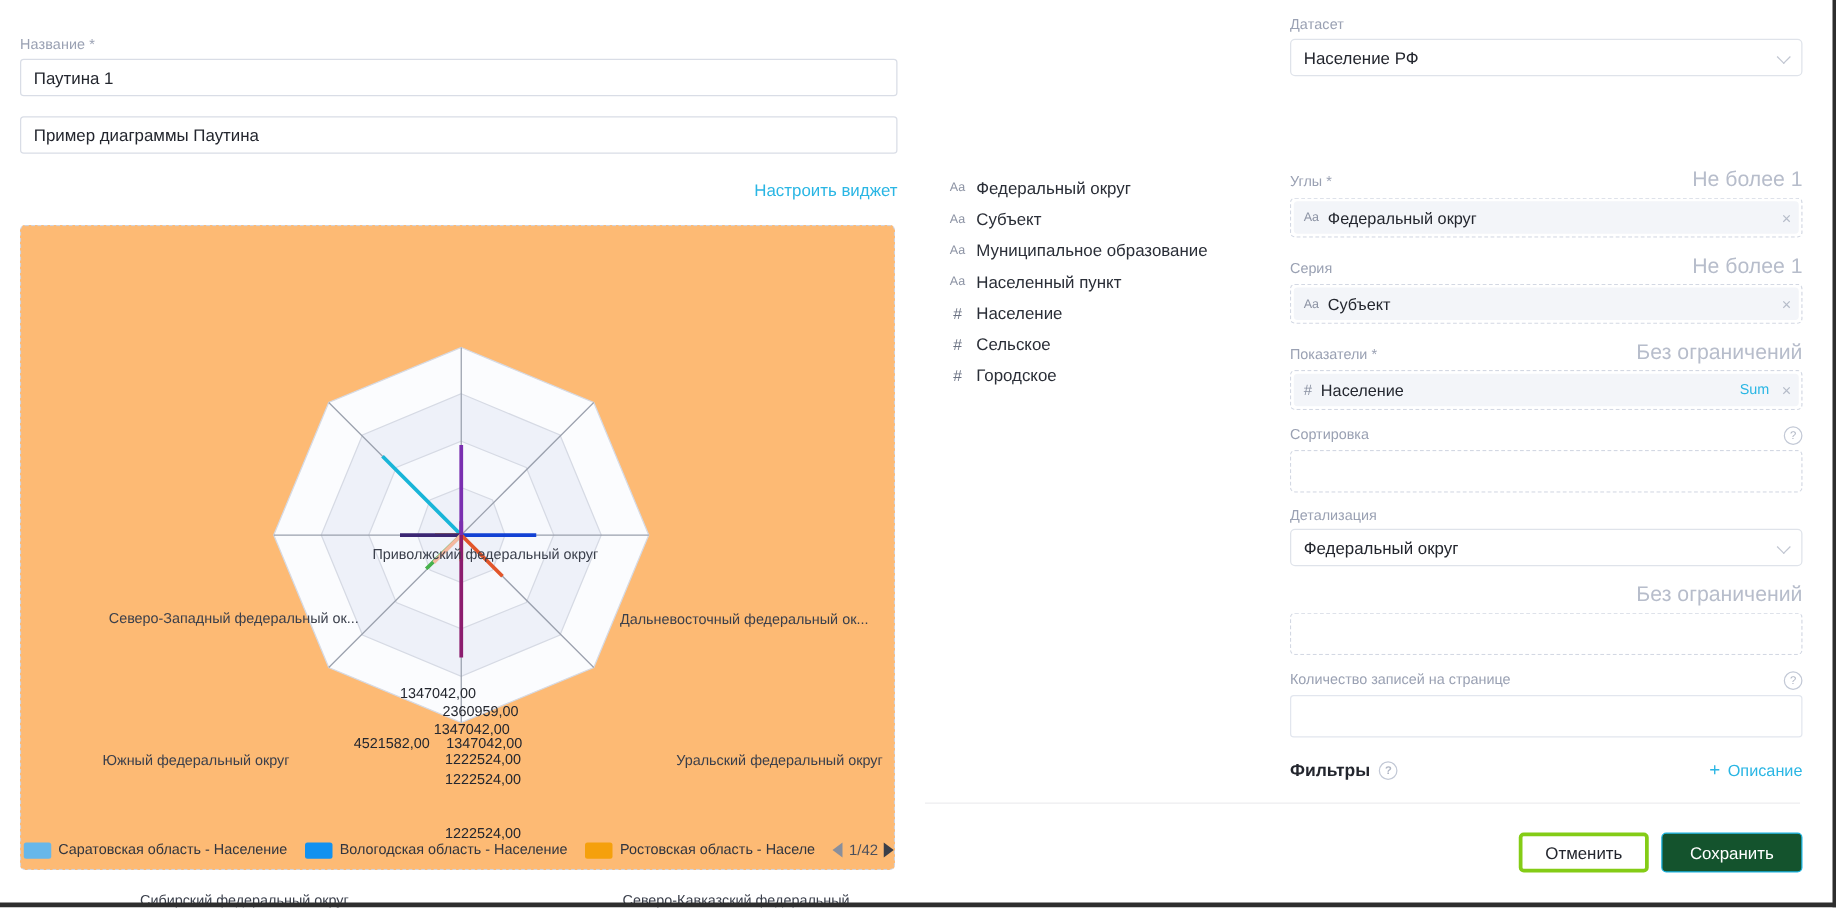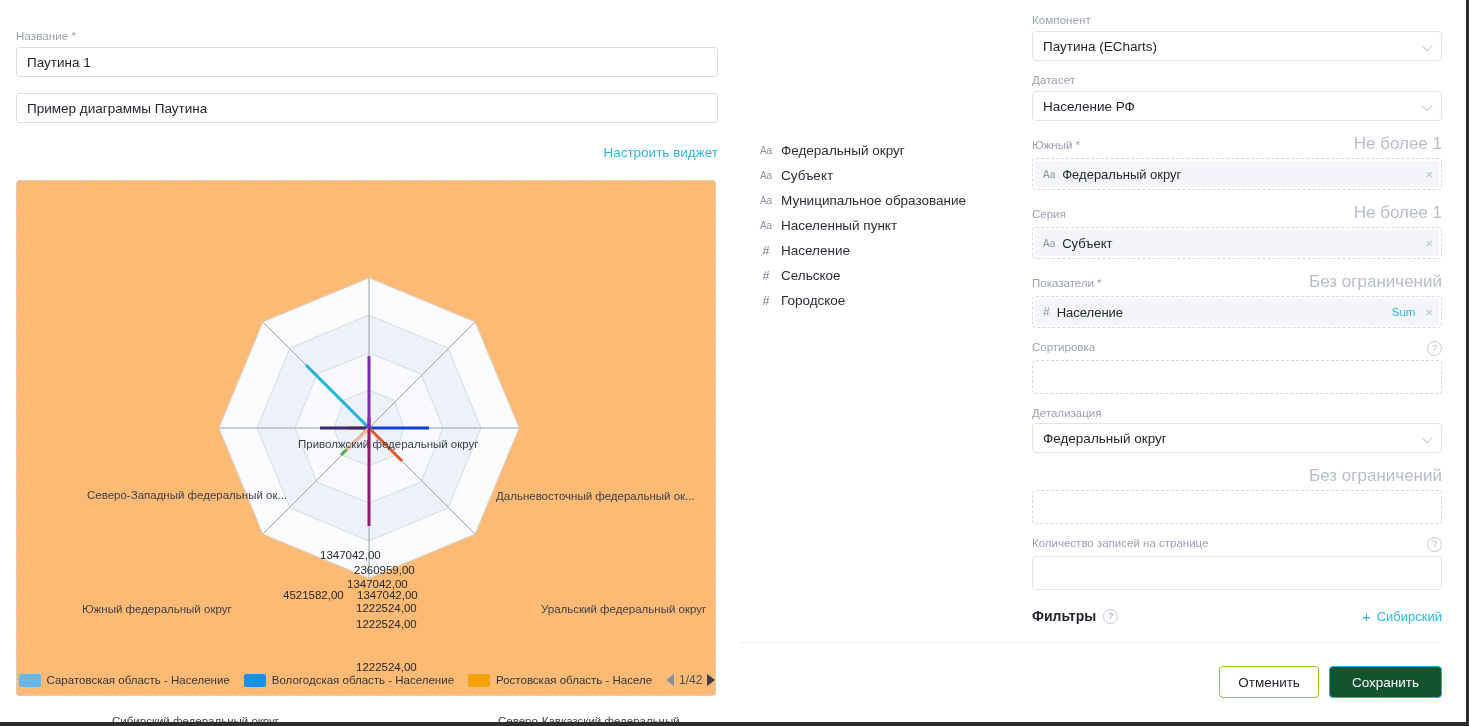--- a/index.html
+++ b/index.html
@@ -116,21 +116,21 @@
   .add-btn .plus{font-size:15px;line-height:1;}
 
   
   .footer-sep{position:absolute;left:740px;top:642px;width:700px;height:1px;background:#ededf0;}
   .footer{position:absolute;right:27px;top:666px;display:flex;gap:10px;}
   .btn{
     height:32px;border-radius:4px;font-size:13.5px;
     display:flex;align-items:center;justify-content:center;cursor:pointer;
     font-family:"Liberation Sans",sans-serif;box-sizing:border-box;
   }
-  .btn-cancel{background:#fff;border:1px solid #84cc16;color:#23262e;padding:0 18px;}
+  .btn-cancel{background:#fff;border:3px solid #84cc16;color:#23262e;padding:0 18px;}
   .btn-save{background:#14532d;border:1px solid #19b2e0;color:#fff;padding:0 22px;}
 </style>
 </head>
 <body>
 
 <div class="page">
 
   <div class="left-col">
     <div>
       <div class="field-label">Название *</div>
@@ -250,40 +250,33 @@
       <span>Сельское</span>
     </div>
     <div class="field-item">
       <span class="ftype num">#</span>
       <span>Городское</span>
     </div>
   </div>
 
   <div class="right-col" style="top:14px;width:410px;">
     <div class="blk">
-      <div class="field-label">Компонент</div>
-      <div class="select">
-        <span>Паутина (ECharts)</span>
-        <span class="caret"></span>
-      </div>
-    </div>
-    <div class="blk">
       <div class="field-label">Датасет</div>
       <div class="select">
         <span>Население РФ</span>
         <span class="caret"></span>
       </div>
     </div>
   </div>
 
   <div class="right-col" style="top:134px;width:410px;">
 
     <div class="blk">
       <div class="row-head">
-        <span class="lbl">Южный *</span>
+        <span class="lbl">Углы *</span>
         <span class="hint">Не более 1</span>
       </div>
       <div class="dropzone">
         <div class="chip">
           <span class="ctype">Aa</span>
           <span class="cname">Федеральный округ</span>
           <span class="x">×</span>
         </div>
       </div>
     </div>
@@ -350,21 +343,21 @@
       <input class="text-input" style="height: 34px; border-color: rgb(226, 230, 238);" value="">
     </div>
 
     <div class="filters-row">
       <span class="filters-title">
         <span>Фильтры</span>
         <span class="help-ic">?</span>
       </span>
       <span class="add-btn">
         <span class="plus">+</span>
-        <span>Сибирский</span>
+        <span>Описание</span>
       </span>
     </div>
   </div>
 
   <div class="footer-sep"></div>
   <div class="footer">
     <div class="btn btn-cancel">Отменить</div>
     <div class="btn btn-save">Сохранить</div>
   </div>
 

